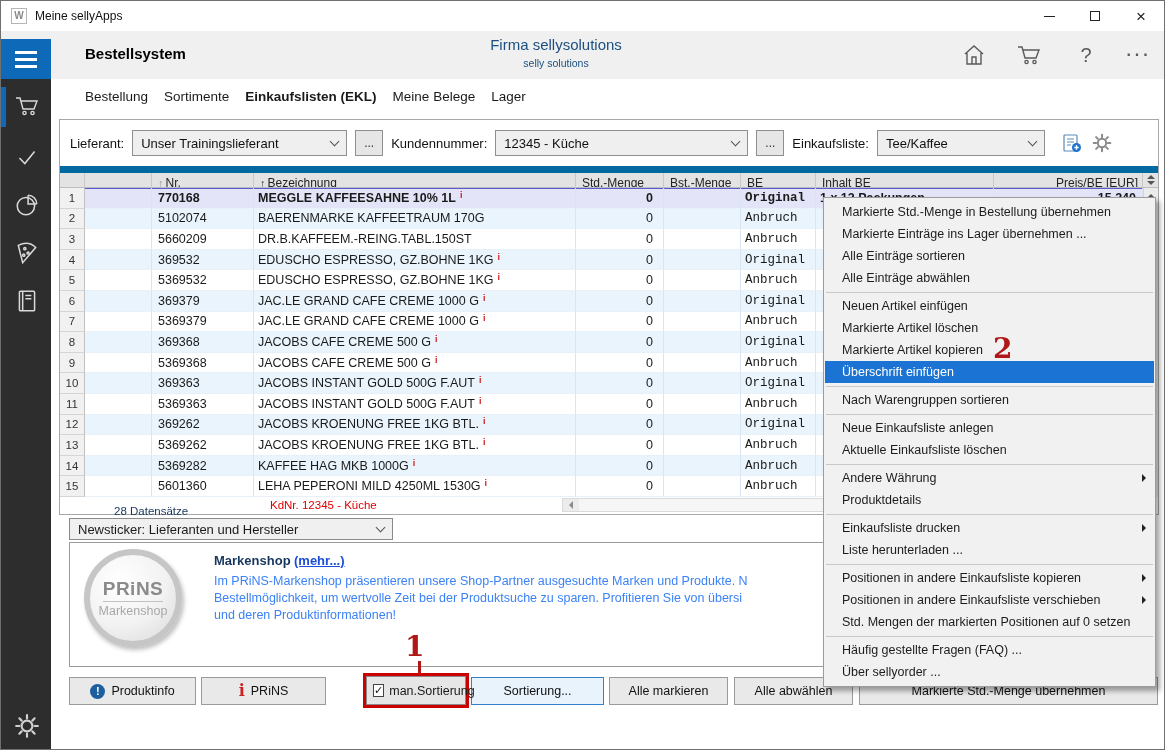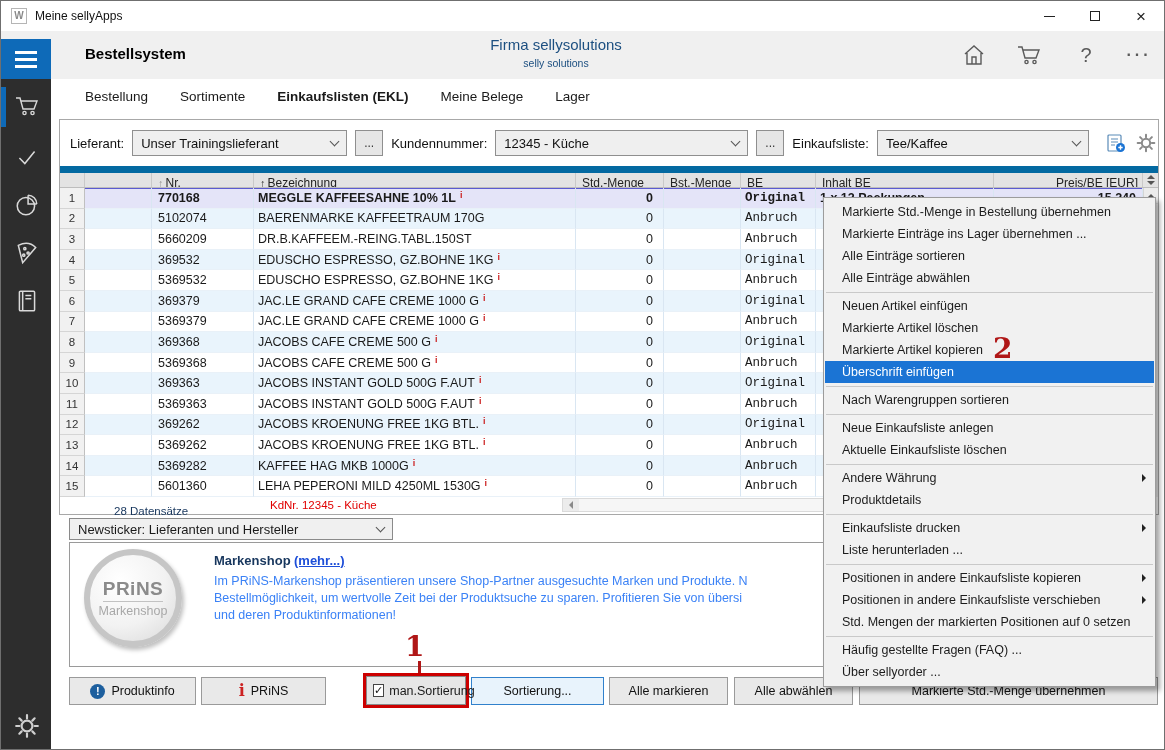--- a/index.html
+++ b/index.html
@@ -32,33 +32,33 @@
 
   
   .sidebar{position:absolute;left:0;top:78px;width:50px;height:672px;background:#2d2d2d;}
   .side-ind{position:absolute;left:0;top:8px;width:5px;height:40px;background:#0e6ab8;}
   .sicon{position:absolute;left:13px;width:26px;height:26px;}
   .sicon svg{stroke:#d9d9d9;fill:none;stroke-width:1.4;width:26px;height:26px;}
   .s-gear{position:absolute;left:13px;bottom:12px;width:26px;height:26px;}
   .s-gear svg{stroke:#cfcfcf;fill:none;stroke-width:2;width:26px;height:26px;}
 
   
-  .tab-bar{position:absolute;left:84px;top:88px;display:flex;gap:32px;font-size:13.5px;text-align:center;}
+  .tab-bar{position:absolute;left:84px;top:88px;display:flex;gap:16px;font-size:13.5px;text-align:center;}
   .tab{color:#1a1a1a;cursor:default;}
   .tab.active{font-weight:bold;}
 
   
   .content-panel{position:absolute;left:58px;top:118px;width:1100px;height:396px;border:1px solid #a8a8a8;background:#fff;}
   .filter-row{height:46px;display:flex;align-items:center;padding-left:10px;gap:8px;font-size:13px;}
   .flabel{color:#111;white-space:nowrap;}
   .combo{height:26px;background:#efefef;border:1px solid #8f8f8f;display:flex;align-items:center;
          padding:0 8px;font-size:13px;color:#111;}
   .combo .chev{margin-left:auto;width:7px;height:7px;border-right:1.6px solid #555;border-bottom:1.6px solid #555;
                transform:rotate(45deg);margin-top:-4px;}
-  .combo-l{width:215px;} .combo-k{width:253px;} .combo-e{width:212px;}
+  .combo-l{width:215px;} .combo-k{width:253px;} .combo-e{width:168px;}
   .browse-btn{width:28px;height:26px;background:#e6e6e6;border:1px solid #8f8f8f;font-size:12px;color:#333;
               display:flex;align-items:center;justify-content:center;}
   .f-icon{width:22px;height:22px;display:flex;align-items:center;justify-content:center;}
 
   
   .grid-header,.grid-row{display:grid;grid-template-columns:25px 67px 102px 322px 88px 77px 75px 178px 149px 15px;}
   .grid-header{height:22px;background:#e3e3e3;font-size:12px;color:#222;
                border-top:7px solid #0369a1;border-bottom:1px solid #bdbdbd;}
   .hcell{border-right:1px solid #c9c9c9;padding-left:6px;line-height:20px;overflow:hidden;white-space:nowrap;}
   .hcell.c8{text-align:right;padding-right:4px;}

